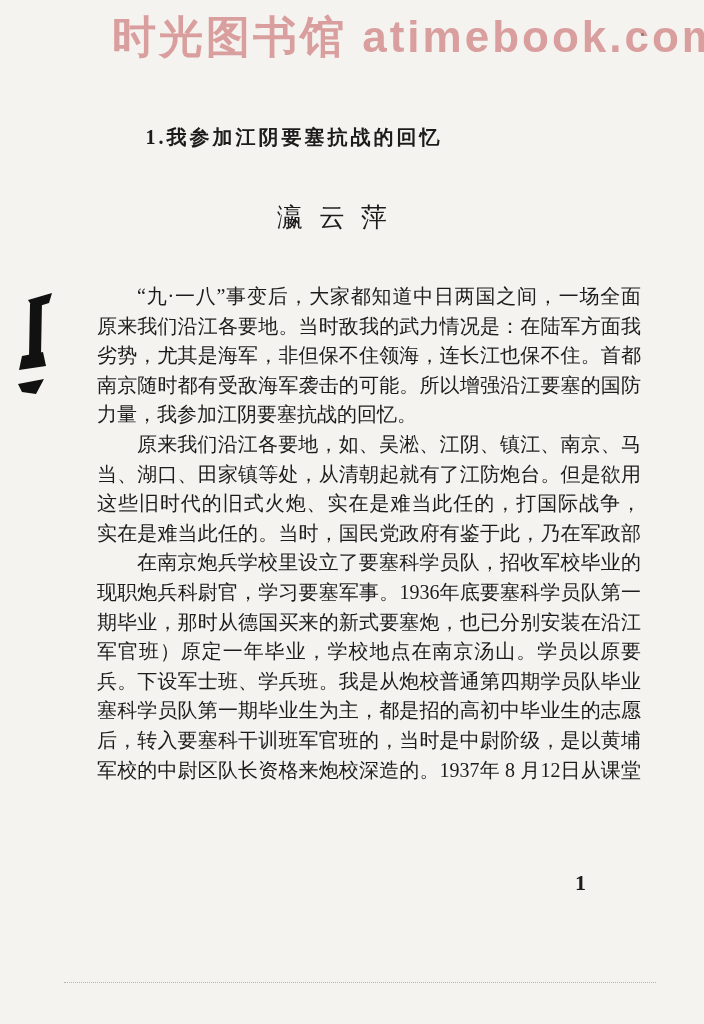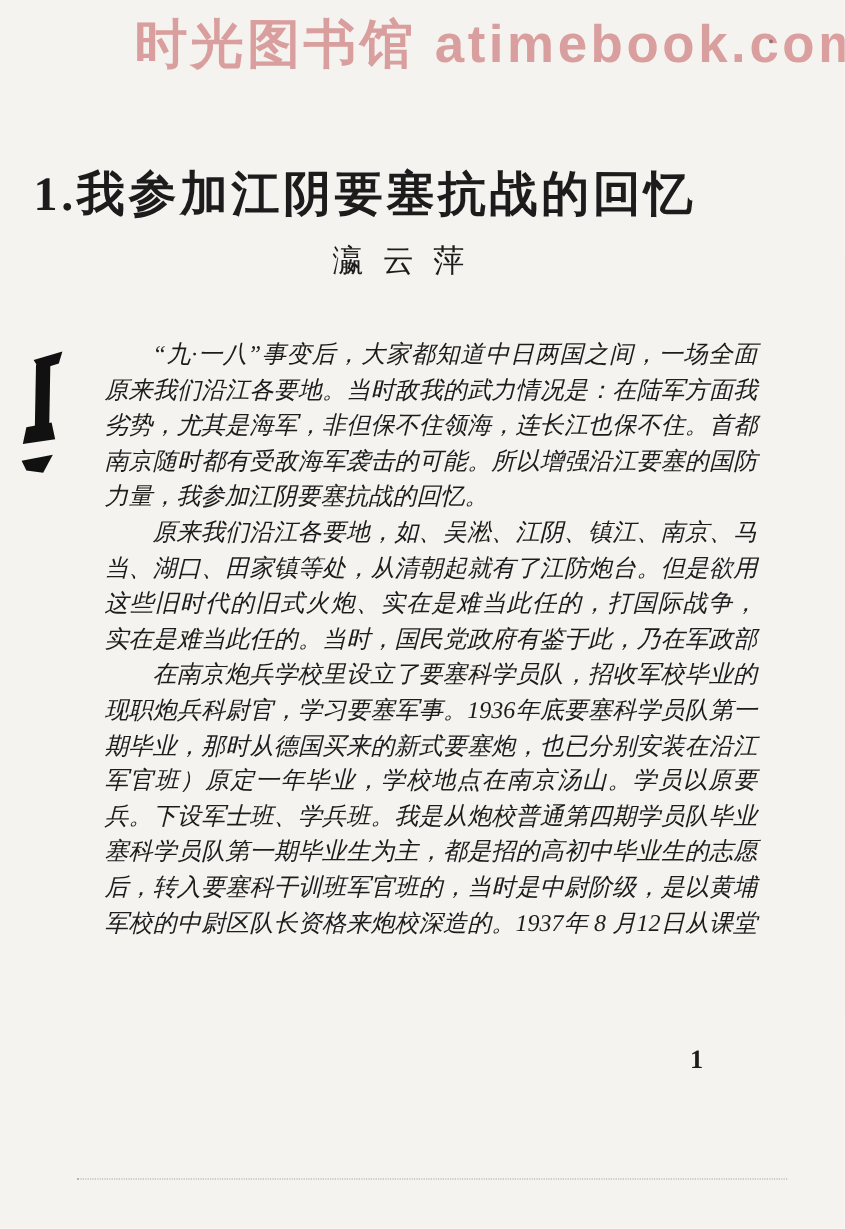--- a/index.html
+++ b/index.html
@@ -23,42 +23,41 @@
     letter-spacing: 3px;
     color: var(--watermark, #d59090);
     white-space: nowrap;
     opacity: 0.85;
   }
   .title {
     position: absolute;
     top: 118px;
     left: 0;
     width: 576px;
-    margin: 16px;
+    margin: 6px;
     text-align: center;
-    font-size: 40px;
+    font-size: 20px;
     font-weight: bold;
     letter-spacing: 3px;
   }
   .author {
     position: absolute;
     top: 200px;
     left: 0;
     width: 664px;
     text-align: center;
     font-size: 26px;
     letter-spacing: 16px;
     text-indent: 16px; 
   }
   .body-text {
     position: absolute;
     top: 282px;
-    left: 87px;
+    left: 97px;
     width: 544px;
-    font-style: italic;
   }
   .line {
     width: 544px;
     font-size: 20px;
     line-height: 29.6px;
     height: 29.6px;
     white-space: nowrap;
     text-align: left;
   }
   .line.justify {

